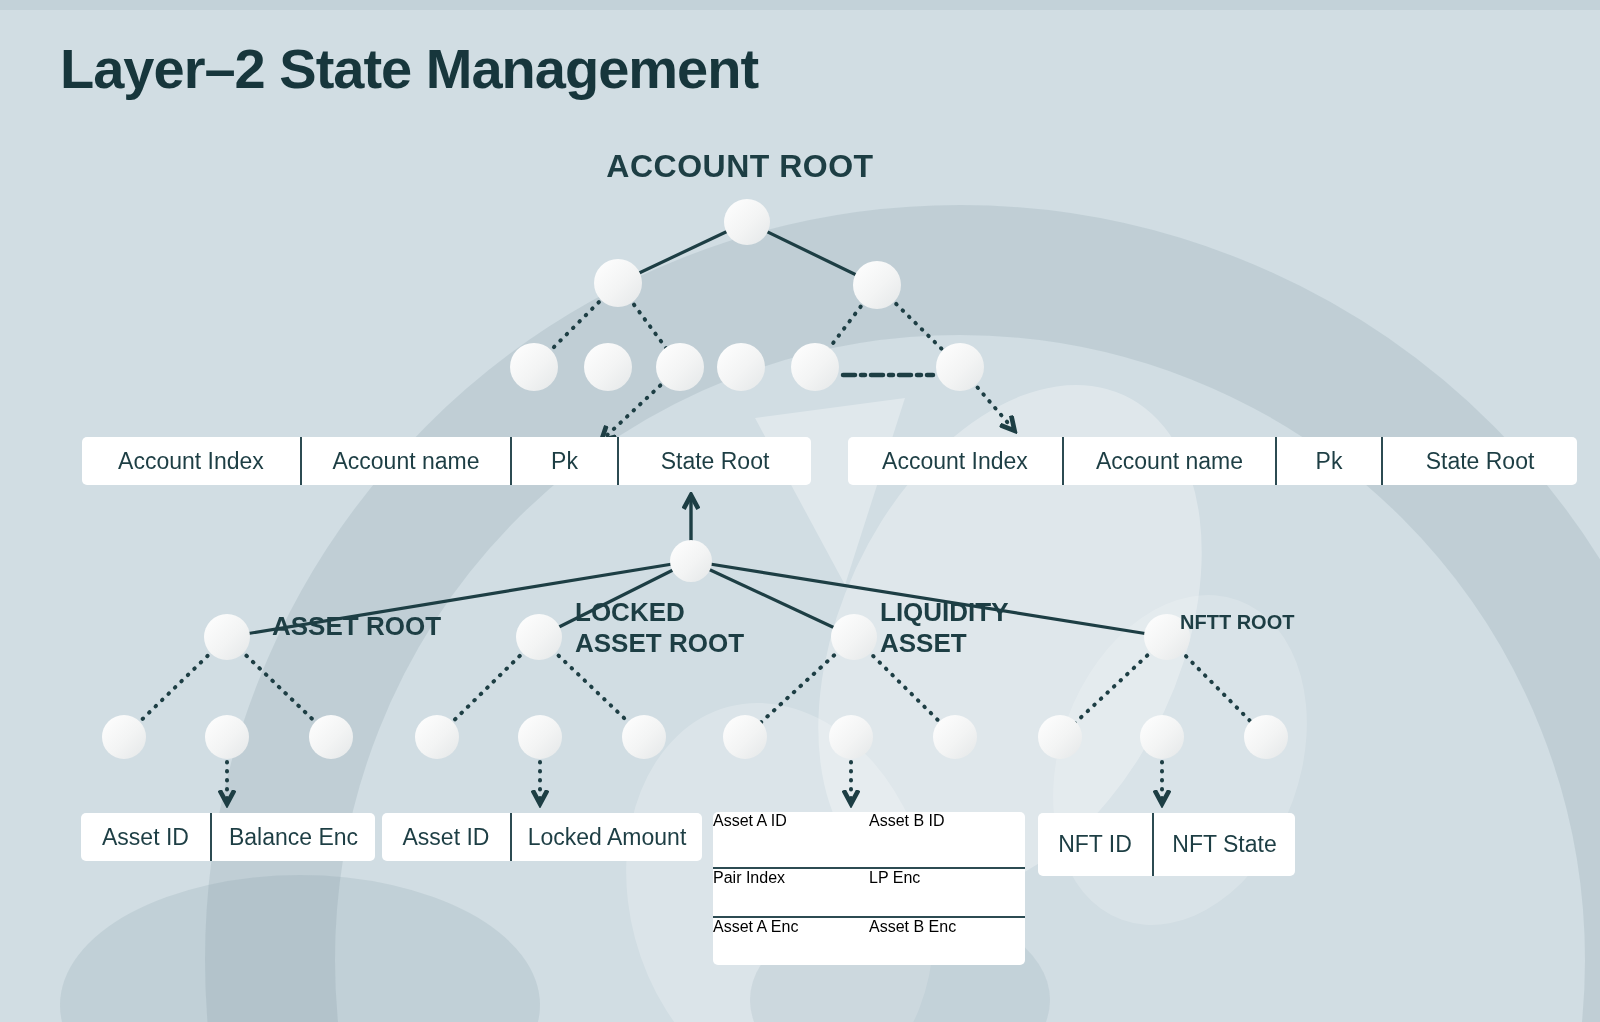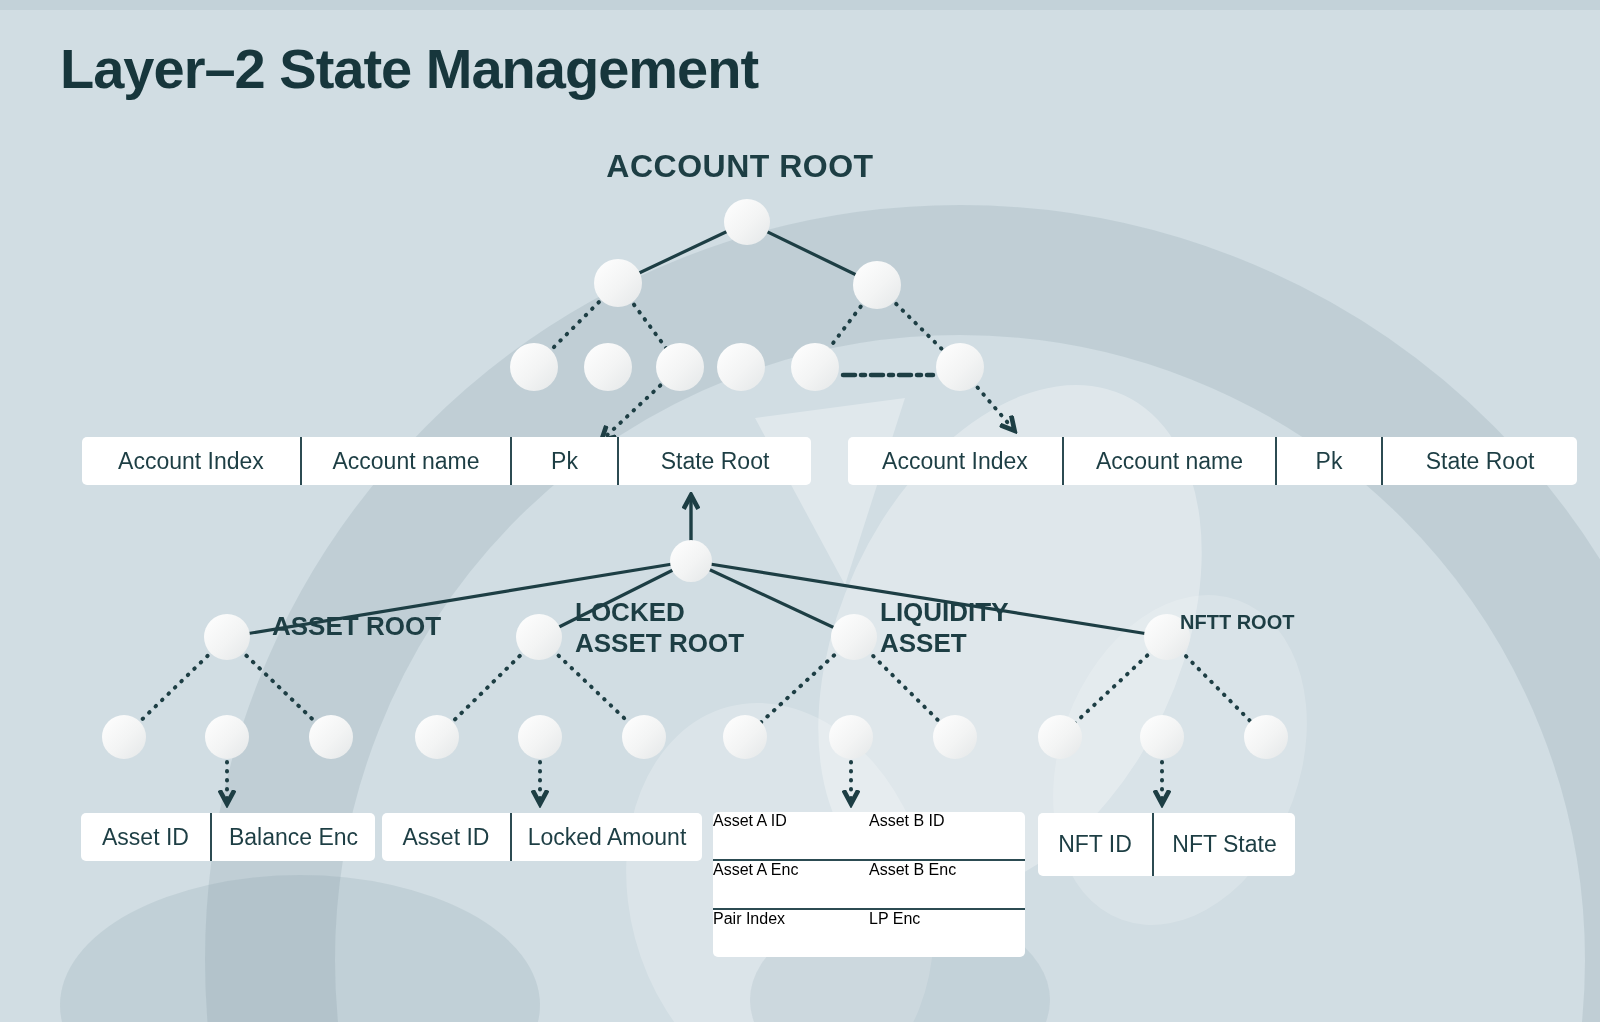--- a/index.html
+++ b/index.html
@@ -157,29 +157,29 @@
   </div>
 
   <div class="tbl" style="left:382px;top:813px;height:48px;">
     <div class="cell" style="width:128px;">Asset ID</div>
     <div class="cell" style="width:190px;">Locked Amount</div>
   </div>
 
   <div class="tblcol" style="left:713px;top:812px;">
     <div class="trow">
       <div class="cell" style="width:156px;height:47px;">Asset A ID</div>
-      <div class="cell" style="width:156px;height:47px;">Asset B ID</div>
+      <div class="cell" style="width:156px;height:55px;">Asset B ID</div>
+    </div>
+    <div class="trow">
+      <div class="cell" style="width:156px;height:47px;">Pair Index</div>
+      <div class="cell" style="width:156px;height:47px;">LP Enc</div>
     </div>
     <div class="trow">
       <div class="cell" style="width:156px;height:47px;">Asset A Enc</div>
       <div class="cell" style="width:156px;height:47px;">Asset B Enc</div>
-    </div>
-    <div class="trow">
-      <div class="cell" style="width:156px;height:47px;">Pair Index</div>
-      <div class="cell" style="width:156px;height:47px;">LP Enc</div>
     </div>
   </div>
 
   <div class="tbl" style="left:1038px;top:813px;height:63px;">
     <div class="cell" style="width:114px;">NFT ID</div>
     <div class="cell" style="width:141px;">NFT State</div>
   </div>
 
 </div>
 

